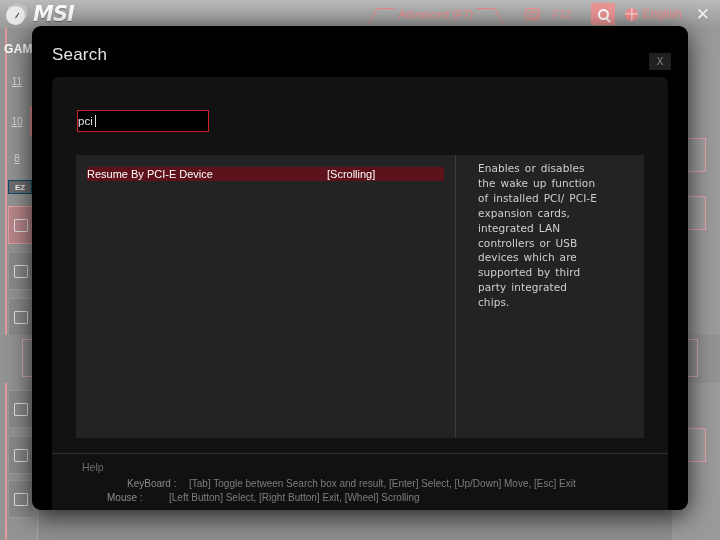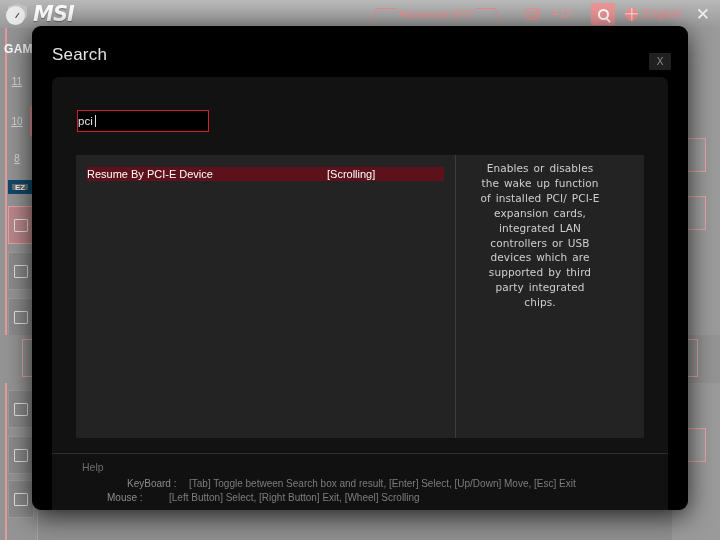--- a/index.html
+++ b/index.html
@@ -125,21 +125,21 @@
   }
   .rail-num {
     position:absolute; left:0; width:34px; text-align:center;
     color:#d9d9d9; font-size:10px;text-decoration:underline;
   }
   .rail-vline {
     position:absolute; left:30px; width:2px; background:#e58e92;
   }
   .rail-ez {
     position:absolute; left:8px; top:152px; width:24px; height:14px;
-    border:4px solid #0c4a6e; color:#f4f4f4; font-size:8px; font-weight:bold;
+    border:1px solid #0c4a6e; color:#f4f4f4; font-size:8px; font-weight:bold;
     display:flex; align-items:center; justify-content:center;
     background:#6d6d6d;
   }
   .rail-btn {
     position:absolute; left:8px; width:26px; height:38px;
     background:#8a8a8a; border:1px solid #9c9c9c;
     display:flex; align-items:center; justify-content:center;
   }
   .rail-btn.active { background:#b9878b; border:1px solid #e2a2a6; }
   .rail-ico {
@@ -226,21 +226,21 @@
   }
   .res-row.selected { background:#5d111a; }
   .res-name { color:#efefef; width:240px; white-space:nowrap; }
   .res-val  { color:#efefef; }
   .res-row.selected .res-name, .res-row.selected .res-val { color:#ffffff; }
 
   .help-text {
     position:absolute; left:22px; top:6px; width:124px;
     color:#cfcfcf; font-size:10.5px; line-height:1.42;
     font-family:"DejaVu Sans", sans-serif;
-    letter-spacing:.1px; word-spacing:1.5px;text-align:center;
+    letter-spacing:.1px; word-spacing:1.5px;
   }
 
   
   .modal-footer {
     position:absolute; left:20px; top:427px; width:616px; height:57px;
     background:#111111;
   }
   .footer-sep {
     position:absolute; left:0; top:0; width:616px; height:1px; background:#2e2e2e;
   }

